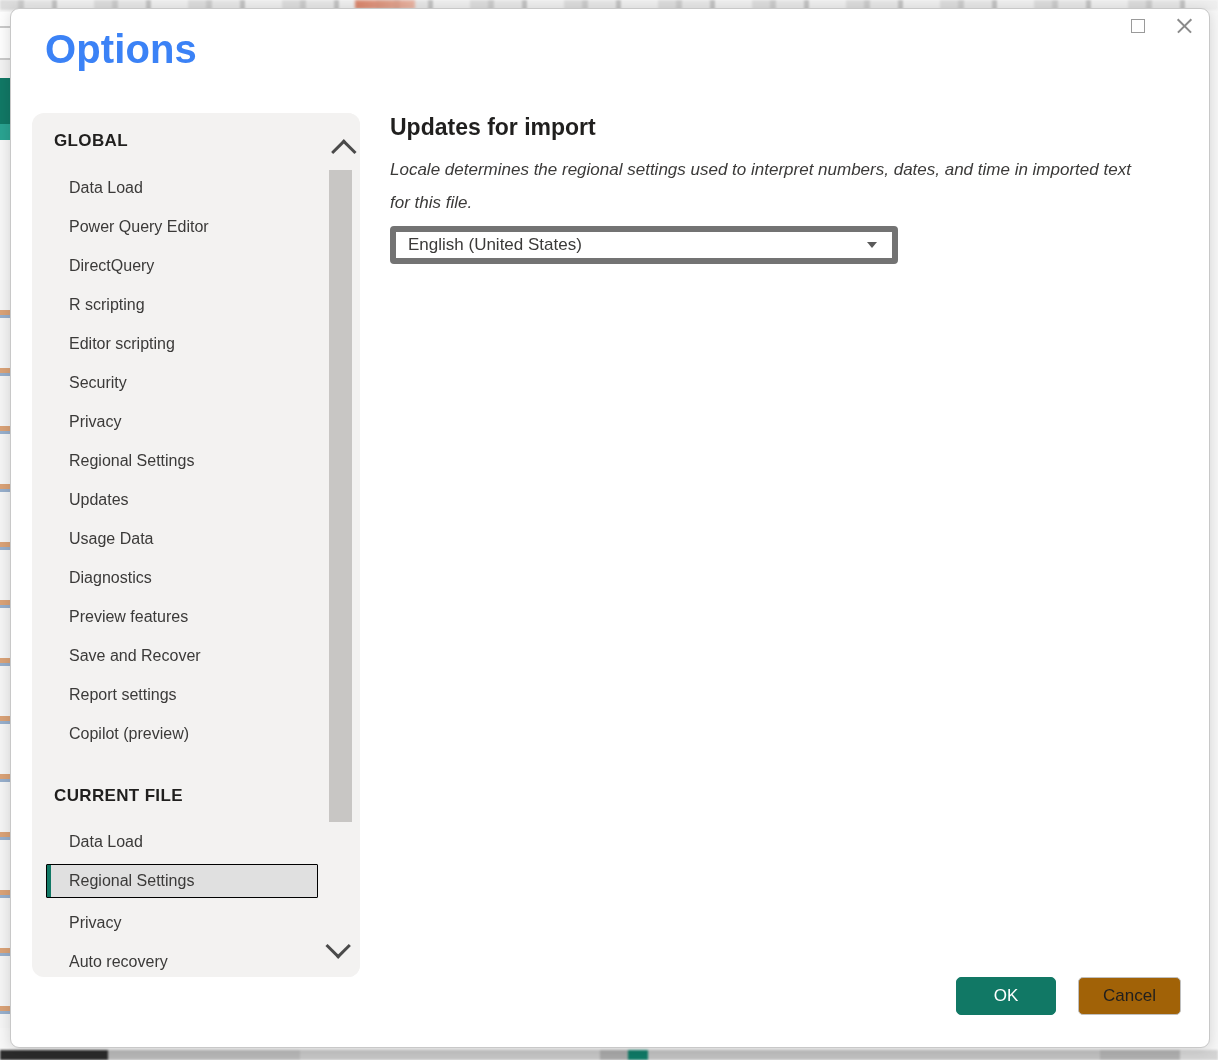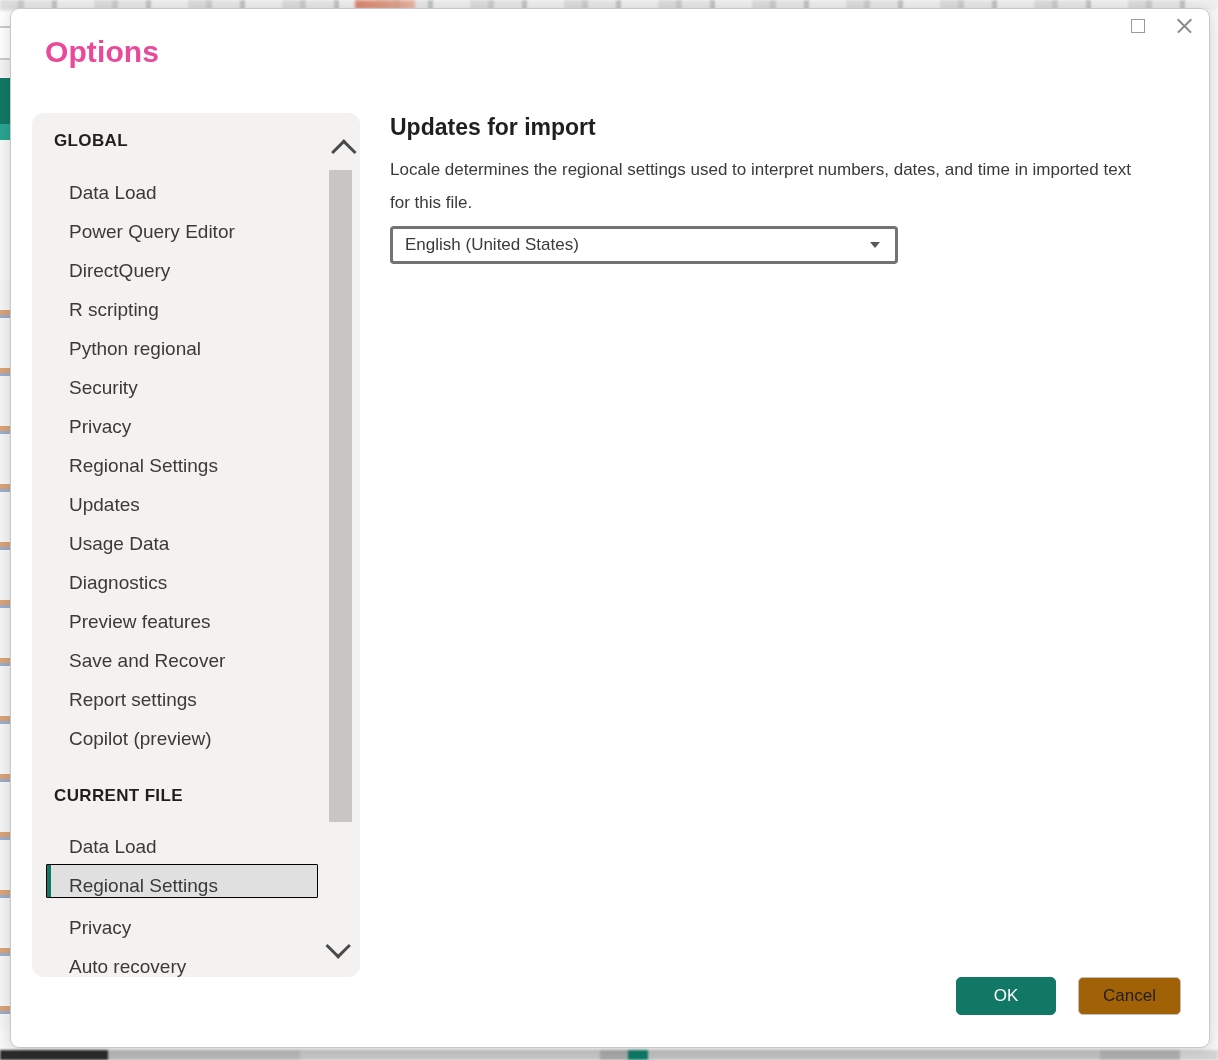--- a/index.html
+++ b/index.html
@@ -127,24 +127,24 @@
     left: 0; top: 8px;
     width: 19px; height: 1.6px;
     background: #8a8a8a;
   }
   .xmark:before { transform: rotate(45deg); }
   .xmark:after  { transform: rotate(-45deg); }
 
   .dlg-title {
     position: absolute;
     left: 34px;
-    top: 26px;
-    font-size: 30px;
+    top: 18px;
+    font-size: 40px;
     font-weight: bold;
-    color: #ec4899;
+    color: #3b82f6;
     letter-spacing: .1px;
   }
 
   
   #sidebar {
     position: absolute;
     left: 21px;
     top: 104px;
     width: 328px;
     height: 864px;
@@ -167,22 +167,22 @@
   }
   #group-global   { position: absolute; top: 18px; left: 0; }
   #group-current  { position: absolute; top: 673px; left: 0; }
 
   .nav-item {
     position: absolute;
     left: 14px;
     width: 272px;
     height: 34px;
     display: flex;
-    align-items: flex-end;
-    font-size: 19px;
+    align-items: center;
+    font-size: 16px;
     color: #3b3a39;
     padding-left: 22px;
     box-sizing: border-box;
     cursor: default;
     border: 1px solid transparent;
     border-radius: 1px;
   }
   .nav-item.selected {
     background: #e0e0e0;
     border: 1px solid #000000;
@@ -241,26 +241,27 @@
     font-weight: bold;
     color: #201f1e;
     margin: 0 0 12px 0;
   }
   .section-desc {
     font-size: 17px;
     color: #3b3a39;
     line-height: 33px;
     margin: 0 0 6px 0;
     max-width: 765px;
+    font-style: italic;
   }
   #locale-dropdown {
     margin-top: 7px;
     width: 508px;
     height: 38px;
-    border: 3px solid #737373;
+    border: 6px solid #737373;
     border-radius: 4px;
     background: #ffffff;
     display: flex;
     align-items: center;
     justify-content: space-between;
     padding: 0 12px 0 12px;
     box-sizing: border-box;
     cursor: default;
     font-size: 17px;
     color: #3b3a39;
@@ -339,21 +340,21 @@
       <div class="nav-item" style="top:136px">
           <span>DirectQuery</span>
         </div>
       <div class="nav-item" style="top:97px">
           <span>Power Query Editor</span>
         </div>
       <div class="nav-item" style="top:175px">
           <span>R scripting</span>
         </div>
       <div class="nav-item" style="top:214px">
-          <span>Python regional</span>
+          <span>Editor scripting</span>
         </div>
       <div class="nav-item" style="top:253px">
           <span>Security</span>
         </div>
       <div class="nav-item" style="top:292px">
           <span>Privacy</span>
         </div>
       <div class="nav-item" style="top:331px">
           <span>Regional Settings</span>
         </div>

